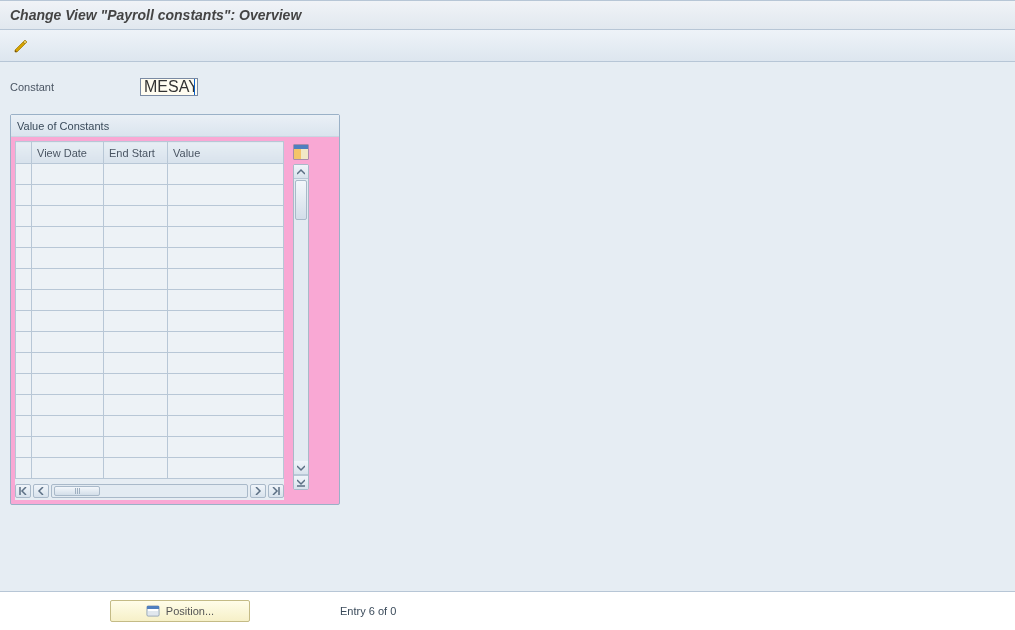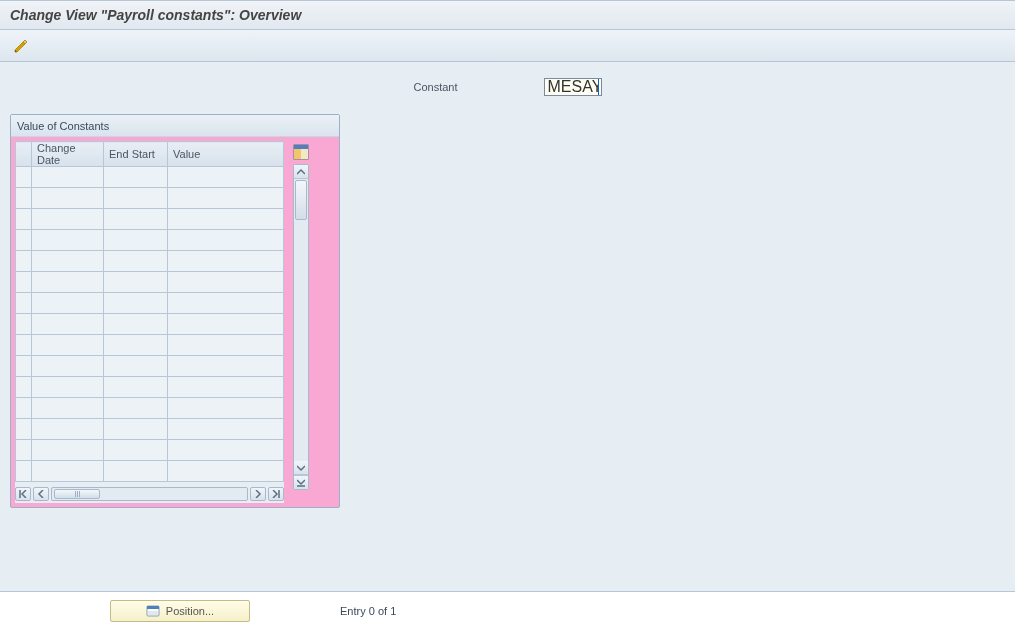--- a/index.html
+++ b/index.html
@@ -8,21 +8,21 @@
     .header-band { width: 100%; height: 30px; background: linear-gradient(#f0f3f7, #e1e8ef); border-top: 1px solid #b7c6d6; border-bottom: 1px solid #b7c6d6; display: flex; align-items: center; padding-left: 10px; }
     .header-band .title { font-size: 14px; font-weight: bold; font-style: italic; color: #444; }
 
     .toolbar-band { width: 100%; height: 32px; background: linear-gradient(#eef3f8, #dde6ef); border-bottom: 1px solid #b7c6d6; display: flex; align-items: center; padding-left: 10px; gap: 4px; }
     .icon-btn { width: 22px; height: 22px; display: inline-flex; align-items: center; justify-content: center; border-radius: 2px; cursor: pointer; }
 
     .work-area { background: #e6edf3; min-height: 530px; border-bottom: 1px solid #b7c6d6; padding: 14px 10px 6px 10px; position: relative; }
 
     .watermark { position: absolute; left: 235px; top: -20px; font-family: Georgia, 'Times New Roman', serif; font-size: 18px; color: rgba(150,82,37,0.58); pointer-events: none; user-select: none; }
 
-    .const-row { display: flex; align-items: center; height: 22px; margin-bottom: 16px; position: relative; z-index: 2; justify-content: center; }
+    .const-row { display: flex; align-items: center; height: 22px; margin-bottom: 16px; position: relative; z-index: 2; }
     .const-label { width: 130px; color: #4a5563; }
     .const-field-wrap { position: relative; }
     .const-field { width: 58px; height: 18px; border: 1px solid #7a8aa3; background: #fffcf0; font-size: 16px; padding: 0 3px; color: #333; }
     .cursor-bar { position: absolute; right: 3px; top: 1px; bottom: 1px; width: 1px; background: #0b63ce; }
 
     .groupbox { width: 330px; border: 1px solid #9ab1c7; background: #f9a8d4; border-radius: 2px; }
     .groupbox-title { height: 22px; display: flex; align-items: center; padding: 0 6px; font-size: 11px; color: #3a4a5a; border-bottom: 1px solid #c9d6e2; background: linear-gradient(#eaf0f6, #dae4ee); }
 
     
     .tbl-outer { padding: 4px; }
@@ -94,21 +94,21 @@
 
   <div class="groupbox">
     <div class="groupbox-title">Value of Constants</div>
     <div class="tbl-outer">
       <div class="tbl-frame">
         <div class="tbl-main">
           <table class="tbl">
             <thead>
               <tr>
                 <th class="col-sel"></th>
-                <th class="col-start">Change Date</th>
+                <th class="col-start">View Date</th>
                 <th class="col-end">End Start</th>
                 <th class="col-value">Value</th>
               </tr>
             </thead>
             <tbody id="tbl-body">
                 <tr>
                   <td class="col-sel sel-cell"></td>
                   <td class="col-start"></td>
                   <td class="col-end"></td>
                   <td class="col-value"></td>
@@ -274,14 +274,14 @@
     <span class="pos-icon">
       <svg width="14" height="14" viewBox="0 0 14 14">
         <rect x="1" y="2" width="12" height="10" rx="1" fill="#fff" stroke="#8c9fb3"></rect>
         <rect x="1" y="2" width="12" height="3" fill="#4f7fbf"></rect>
         <line x1="1" y1="8" x2="13" y2="8" stroke="#c3d0dd"></line>
         <line x1="1" y1="10" x2="13" y2="10" stroke="#c3d0dd"></line>
       </svg>
     </span>
     <span>Position...</span>
   </span>
-  <span class="entry-text">Entry 0 of 1</span>
+  <span class="entry-text">Entry 6 of 0</span>
 </div>
 
 </body></html>

